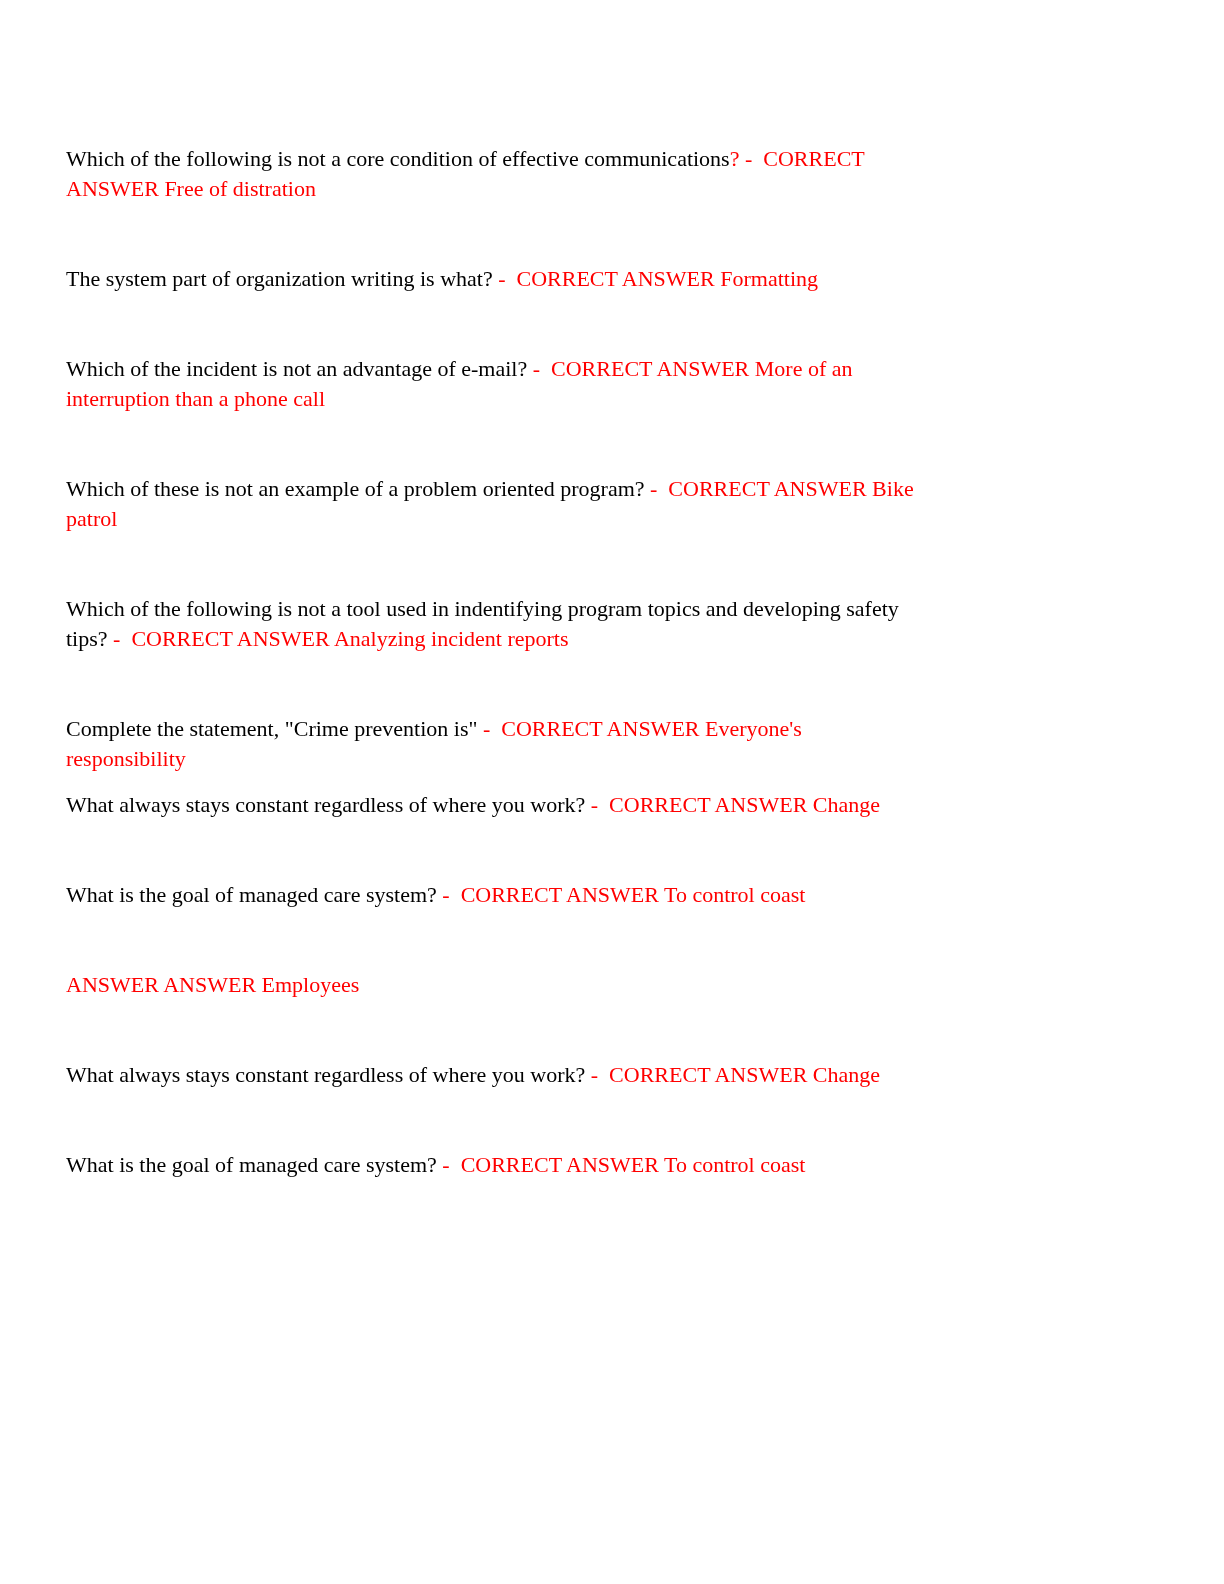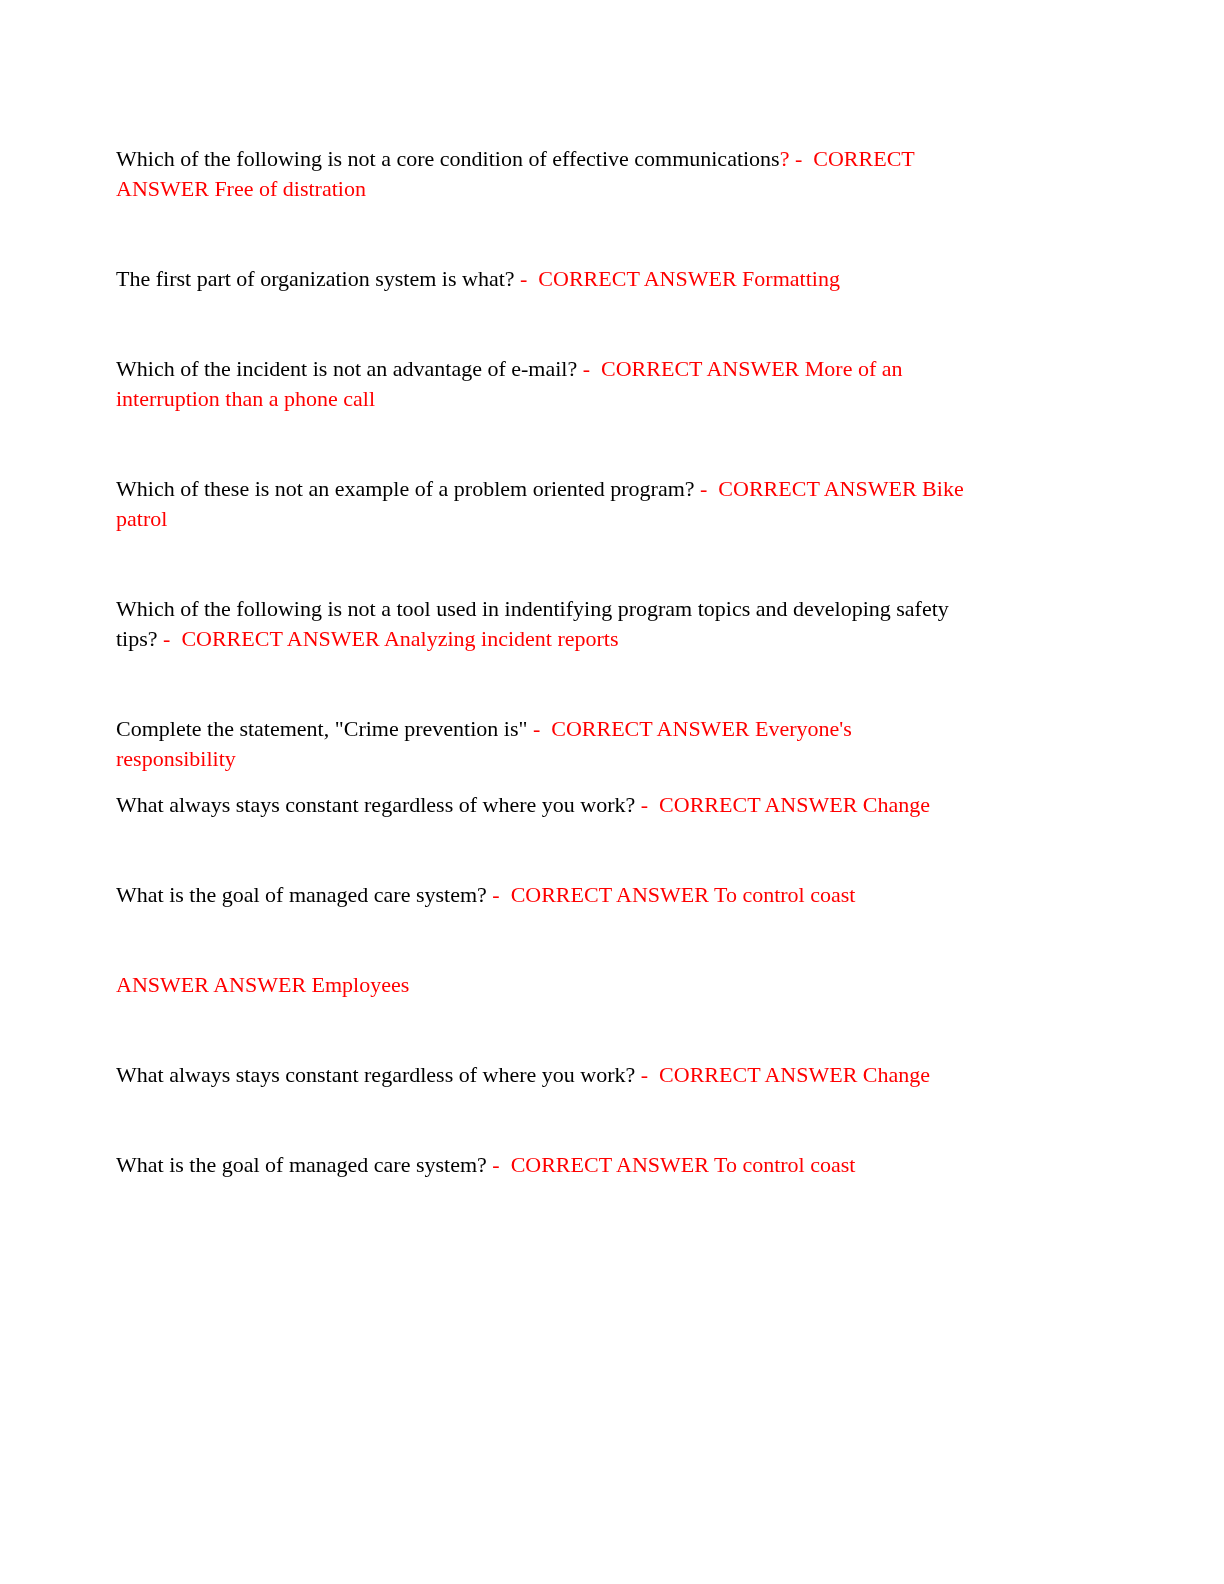--- a/index.html
+++ b/index.html
@@ -11,21 +11,21 @@
     width: 1224px;
     height: 1584px;
     font-family: "Liberation Serif", "DejaVu Serif", serif;
     overflow: hidden;
     box-sizing: border-box;
   }
   .page {
     box-sizing: border-box;
     width: 1224px;
     height: 1584px;
-    padding: 144px 110px 0 116px;
+    padding: 144px 110px 0 66px;
     background: #ffffff;
   }
   p.qa {
     margin: 0 0 60px 0;
     padding: 0;
     font-size: 22px;
     line-height: 30px;
     width: 965px;
     white-space: pre-wrap;
   }
@@ -40,21 +40,21 @@
   }
 </style>
 </head>
 <body style="background: rgb(255, 255, 255);">
 
 <div class="page">
 
   <p class="qa"><span class="q">Which of the following is not a core condition of effective communications</span><span class="a">? -  CORRECT
 ANSWER Free of distration</span></p>
 
-  <p class="qa"><span class="q">The first part of organization system is what? </span><span class="a">-  CORRECT ANSWER Formatting</span></p>
+  <p class="qa"><span class="q">The system part of organization writing is what? </span><span class="a">-  CORRECT ANSWER Formatting</span></p>
 
   <p class="qa"><span class="q">Which of the incident is not an advantage of e-mail? </span><span class="a">-  CORRECT ANSWER More of an
 interruption than a phone call</span></p>
 
 
   <p class="qa"><span class="q">Which of these is not an example of a problem oriented program? </span><span class="a">-  CORRECT ANSWER Bike
 patrol</span></p>
 
   <p class="qa"><span class="q">Which of the following is not a tool used in indentifying program topics and developing safety
 tips? </span><span class="a">-  CORRECT ANSWER Analyzing incident reports</span></p>

